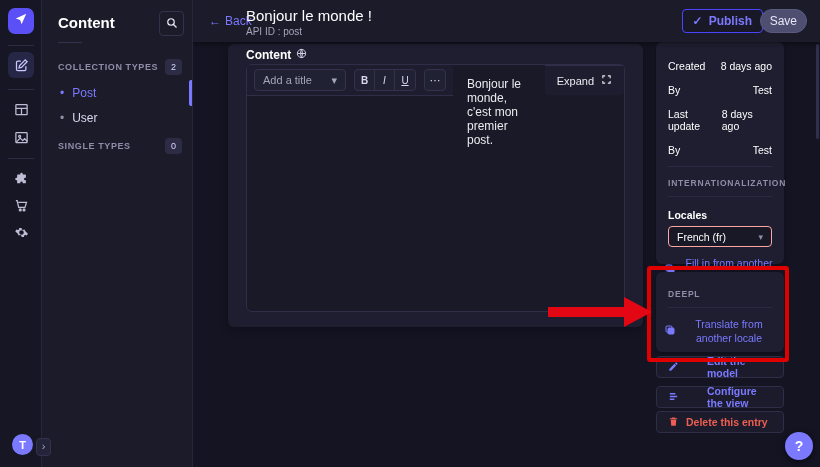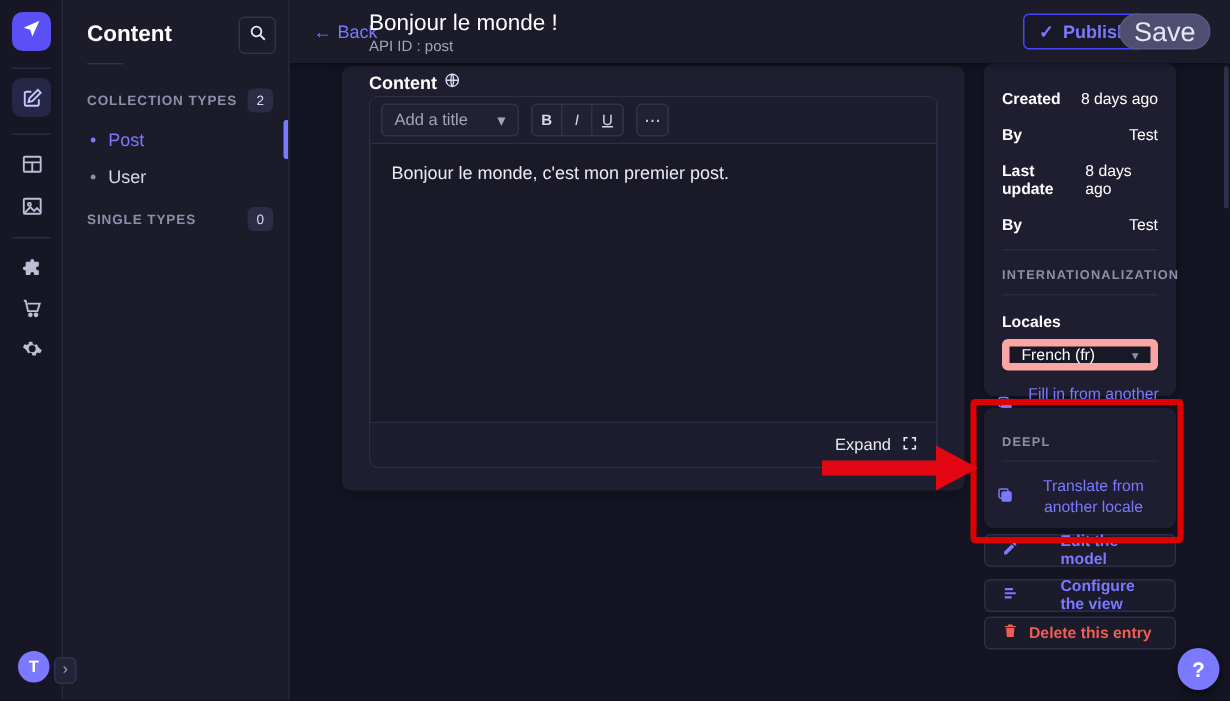--- a/index.html
+++ b/index.html
@@ -29,51 +29,51 @@
   .nav-item.active { color:#7b79ff; }
   .nav-item.active .dot { color:#7b79ff; }
   .post-indicator { position:absolute; right:0; top:80px; width:3px; height:26px; background:#7b79ff; border-radius:2px 0 0 2px; }
 
   
   .hdr { position:absolute; left:193px; top:0; width:627px; height:42px; background:#1b1b2a; box-shadow:0 1px 5px rgba(0,0,0,.45); z-index:10; }
   .back { position:absolute; left:16px; top:14px; color:#7b79ff; font-size:12px; display:flex; gap:4px; align-items:center; cursor:pointer; }
   .hdr-title { position:absolute; left:53px; top:7px; font-size:15px; font-weight:normal; color:#fff; }
   .hdr-sub { position:absolute; left:53px; top:26px; font-size:10px; color:#a5a5ba; }
   .btn-publish { position:absolute; right:57px; top:9px; height:24px; padding:0 10px; background:#181826; border:1px solid #4945ff; border-radius:4px; color:#7b79ff; font-size:12px; font-weight:bold; display:flex; align-items:center; gap:6px; cursor:pointer; }
-  .btn-save { position:absolute; right:13px; top:9px; height:24px; padding:0 9px; background:#4e4e70; border:1px solid #5a5a80; border-radius:12px; color:#e6e6f5; font-size:18px; display:flex; align-items:center; cursor:pointer; }
+  .btn-save { position:absolute; right:13px; top:9px; height:24px; padding:0 9px; background:#4e4e70; border:1px solid #5a5a80; border-radius:12px; color:#e6e6f5; font-size:12px; display:flex; align-items:center; cursor:pointer; }
 
   
   .content { position:absolute; left:193px; top:42px; width:627px; height:425px; background:#141422; }
   .scroll-thumb { position:absolute; left:623px; top:2px; width:3px; height:95px; background:#30304c; border-radius:2px; }
 
   
   .editor-card { position:absolute; left:35px; top:2px; width:415px; height:283px; background:#1e1e30; border-radius:6px; box-shadow:0 2px 8px rgba(0,0,0,.25); }
   .field-label { position:absolute; left:18px; top:4px; display:flex; align-items:center; gap:5px; font-size:12px; font-weight:bold; color:#fff; }
   .field-label svg { color:#d9d8ee; }
-  .editor { position:absolute; left:18px; top:20px; right:18px; bottom:15px; background:#191927; border:1px solid #2e2e48; border-radius:6px; display:flex; flex-direction:column; }
+  .editor { position:absolute; left:18px; top:20px; right:18px; bottom:15px; background:#191927; border:1px solid #2e2e48; border-radius:6px; display:flex; flex-direction:row; }
   .toolbar { height:31px; background:#1d1d2f; border-bottom:1px solid #2e2e48; border-radius:4px 4px 0 0; display:flex; align-items:center; padding:0 7px; gap:8px; }
   .tb-select { width:92px; height:22px; background:#212134; border:1px solid #32324d; border-radius:4px; display:flex; align-items:center; justify-content:space-between; padding:0 8px; color:#a5a5ba; font-size:11px; cursor:pointer; }
   .tb-group { display:flex; height:22px; background:#212134; border:1px solid #32324d; border-radius:4px; overflow:hidden; }
   .tb-group .tb-cell { width:20px; display:flex; align-items:center; justify-content:center; font-size:10px; color:#d9d8ee; border-right:1px solid #32324d; cursor:pointer; }
   .tb-group .tb-cell:last-child { border-right:none; }
   .tb-more { width:22px; height:22px; background:#212134; border:1px solid #32324d; border-radius:4px; color:#d9d8ee; font-size:11px; display:flex; align-items:center; justify-content:center; cursor:pointer; }
   .tb-preview { margin-left:auto; height:22px; padding:0 9px; background:#212134; border:1px solid #32324d; border-radius:4px; color:#fff; font-size:11px; font-weight:bold; display:flex; align-items:center; cursor:pointer; }
   .editor-body { flex:1; padding:12px 14px; font-size:12px; color:#eaeaef; }
   .editor-footer { height:30px; background:#1d1d2f; border-top:1px solid #2e2e48; border-radius:0 0 4px 4px; display:flex; align-items:center; justify-content:flex-end; padding:8px 12px; gap:7px; color:#eaeaef; font-size:11px; cursor:pointer; }
 
   
   .panel { position:absolute; left:463px; top:0; width:128px; }
   .card { background:#1e1e30; border-radius:6px; box-shadow:0 2px 6px rgba(0,0,0,.25); }
   .info-card { position:absolute; top:0; width:128px; height:222px; padding-top:12px; }
   .info-row { display:flex; justify-content:space-between; padding:6px 12px; font-size:10.5px; color:#fff; }
-  .info-row .lbl { font-weight:bold; }
+  .info-row .lbl { font-weight:normal; }
   .card-hr { height:1px; background:#2a2a42; margin:4px 12px; }
   .card-sec { padding:7px 12px 4px; font-size:8.5px; font-weight:bold; letter-spacing:.8px; color:#8e8ea9; }
   .locales-lbl { padding:8px 12px 5px; font-size:10.5px; font-weight:bold; color:#fff; }
-  .locale-select { margin:0 12px; height:21px; background:#181826; border:5px solid #fca5a5; border-radius:4px; display:flex; align-items:center; justify-content:space-between; padding:0 8px; font-size:10.5px; color:#fff; cursor:pointer; }
+  .locale-select { margin:0 12px; height:21px; background:#181826; border:1px solid #fca5a5; border-radius:4px; display:flex; align-items:center; justify-content:space-between; padding:0 8px; font-size:10.5px; color:#fff; cursor:pointer; }
   .locale-select .caret { color:#8e8ea9; font-size:9px; }
   .panel-link { display:flex; align-items:center; gap:6px; margin:9px 8px 0; color:#7b79ff; font-size:10.5px; cursor:pointer; }
   .panel-link .txt { flex:1; text-align:center; line-height:1.35; }
   .deepl-card { position:absolute; top:230px; width:128px; height:80px; padding-top:10px; }
 
   .action-btn { position:absolute; width:128px; height:22px; background:#1b1b2b; border:1px solid #2e2e48; border-radius:4px; display:flex; align-items:center; gap:7px; padding:0 11px; font-size:10.5px; font-weight:bold; cursor:pointer; }
   .action-btn.purple { color:#7b79ff;gap:28px; }
   .action-btn.red { color:#ee5e52; }
 
   

